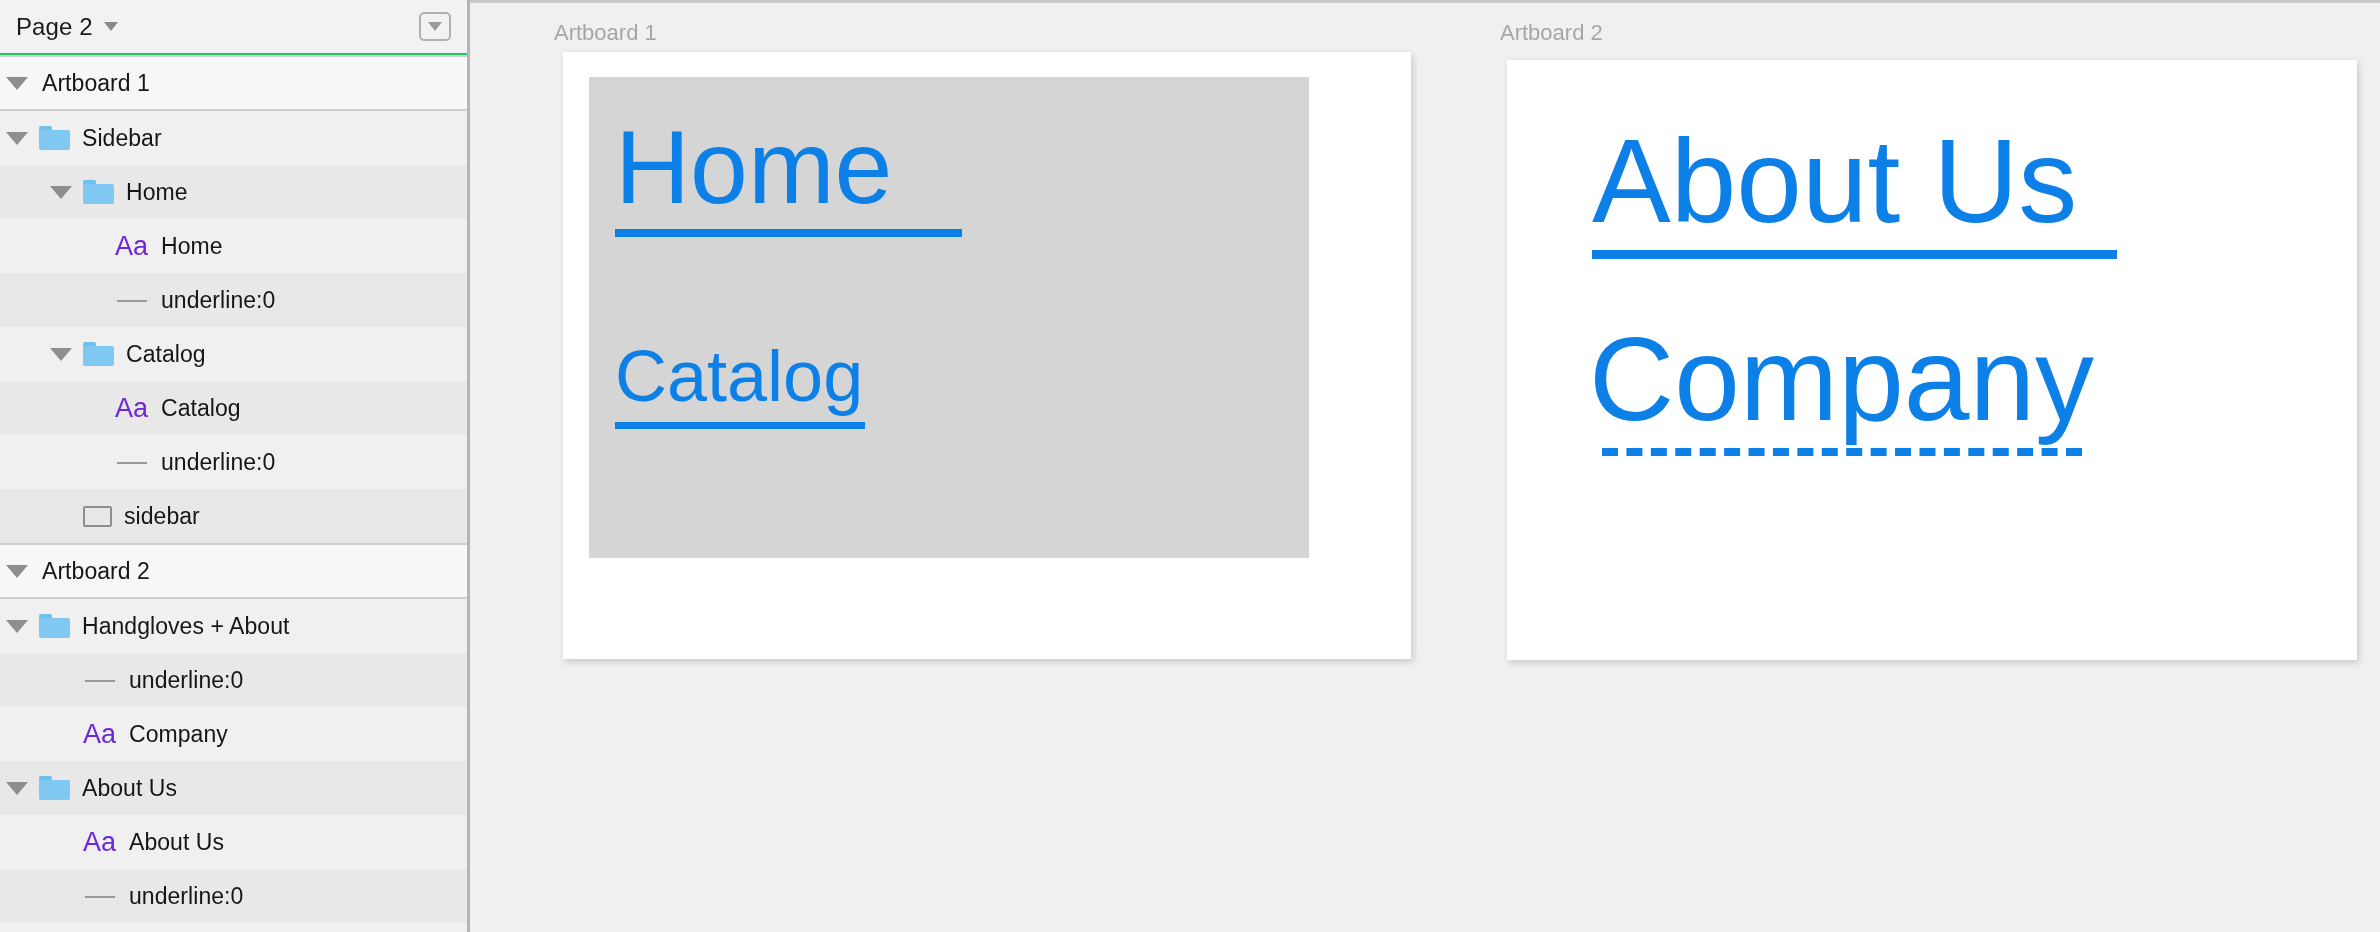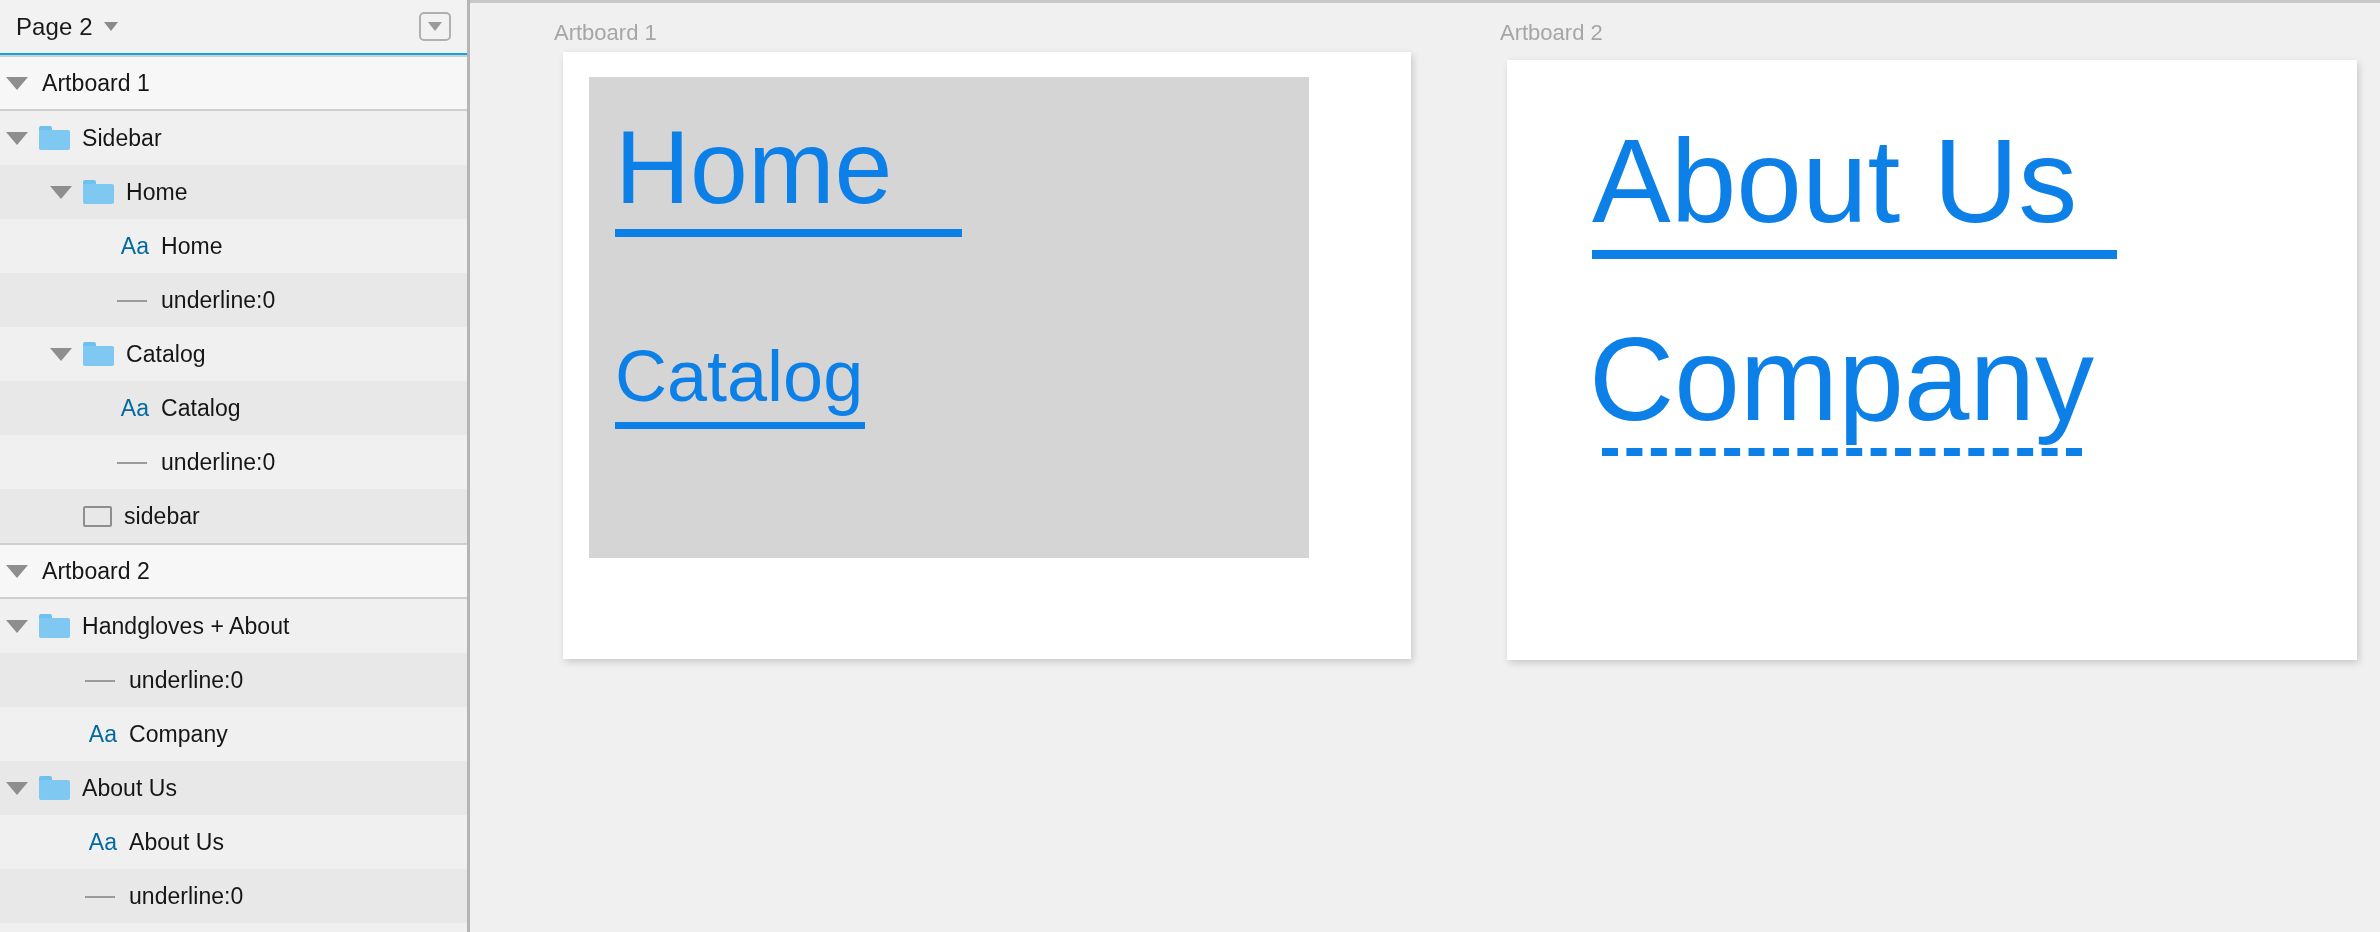--- a/index.html
+++ b/index.html
@@ -27,21 +27,21 @@
     overflow: hidden;
   }
   #sidebar-topline {
     position: absolute; top: 0; left: 0; right: 0;
     height: 3px; background: #c8c8c8;
   }
   .page-header {
     position: relative;
     height: 55px;
     background: #f2f2f2;
-    border-bottom: 2px solid #0ea5e9;
+    border-bottom: 2px solid #22c55e;
     display: flex;
     align-items: center;
     padding: 0 14px 0 16px;
   }
   .page-title {
     font-size: 24px;
     color: #1a1a1a;
     letter-spacing: .1px;
   }
   .page-caret {
@@ -113,23 +113,23 @@
     position: absolute; left: 0; top: 4px;
     width: 31px; height: 20px;
     background: #7ec8f2;
     border-radius: 2px;
   }
 
   
   .ico-aa {
     width: 34px;
     margin-left: 11px;
-    font-size: 23px;
-    color: #0369a1;
-    text-align: right;
+    font-size: 27px;
+    color: #6d28d9;
+    text-align: left;
     line-height: 1;
   }
 
   
   .ico-line {
     width: 34px; height: 22px;
     margin-left: 11px;
     position: relative;
   }
   .ico-line::after {

